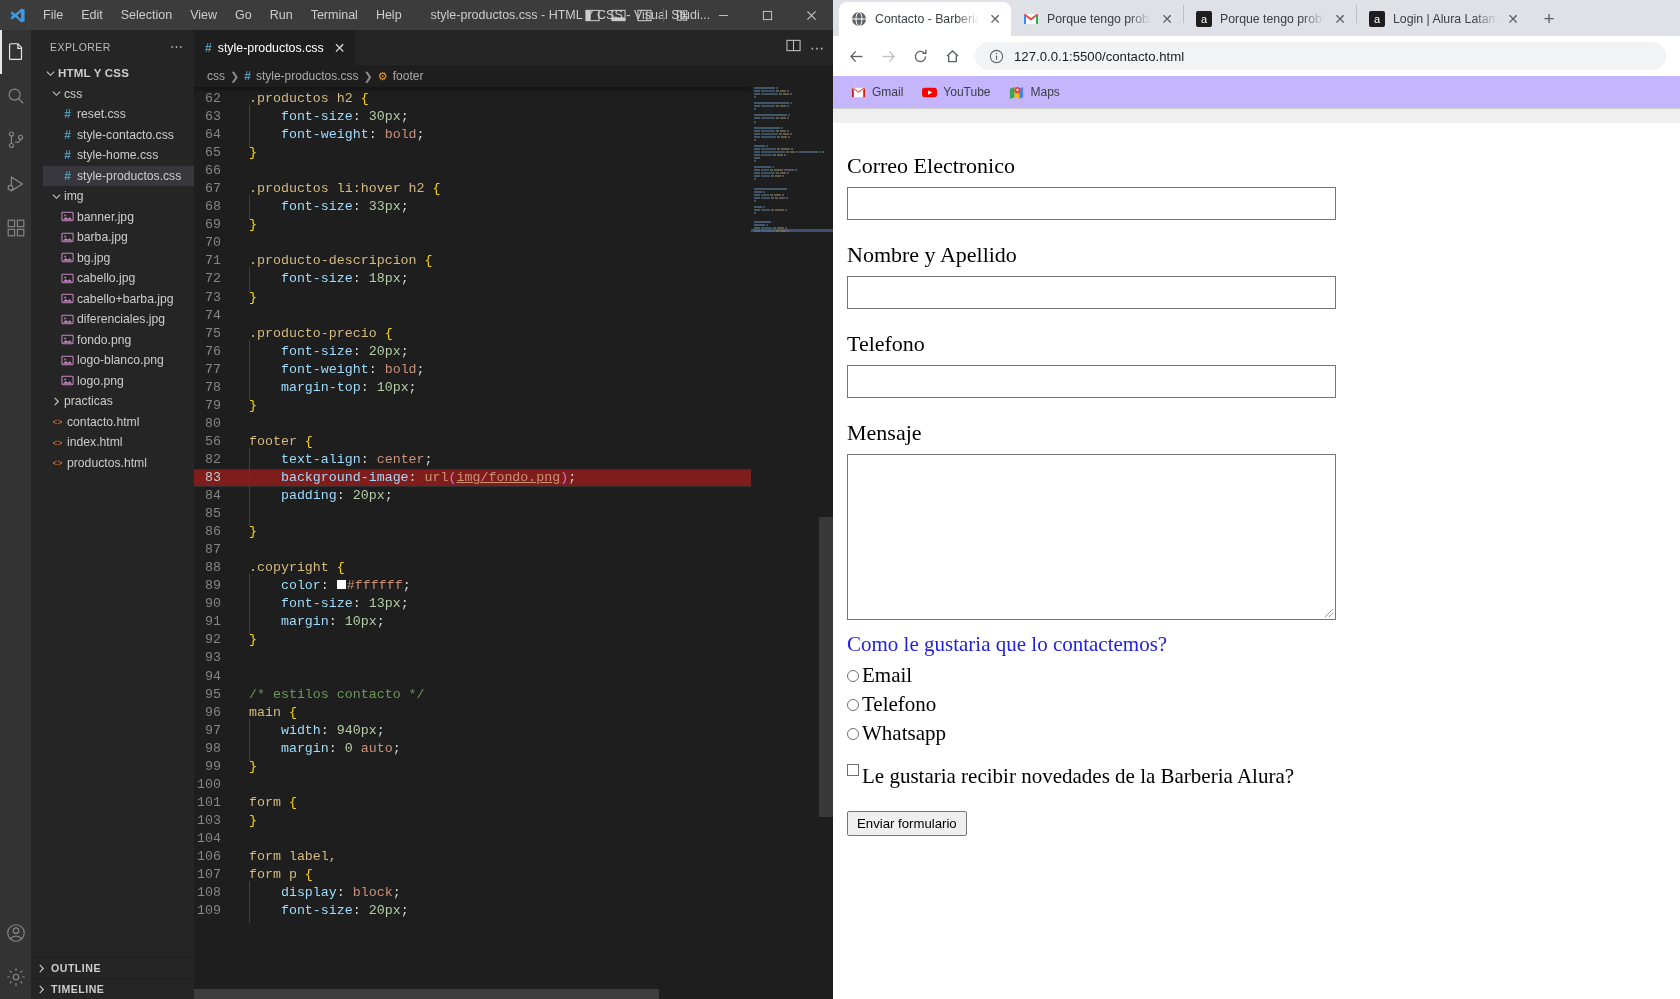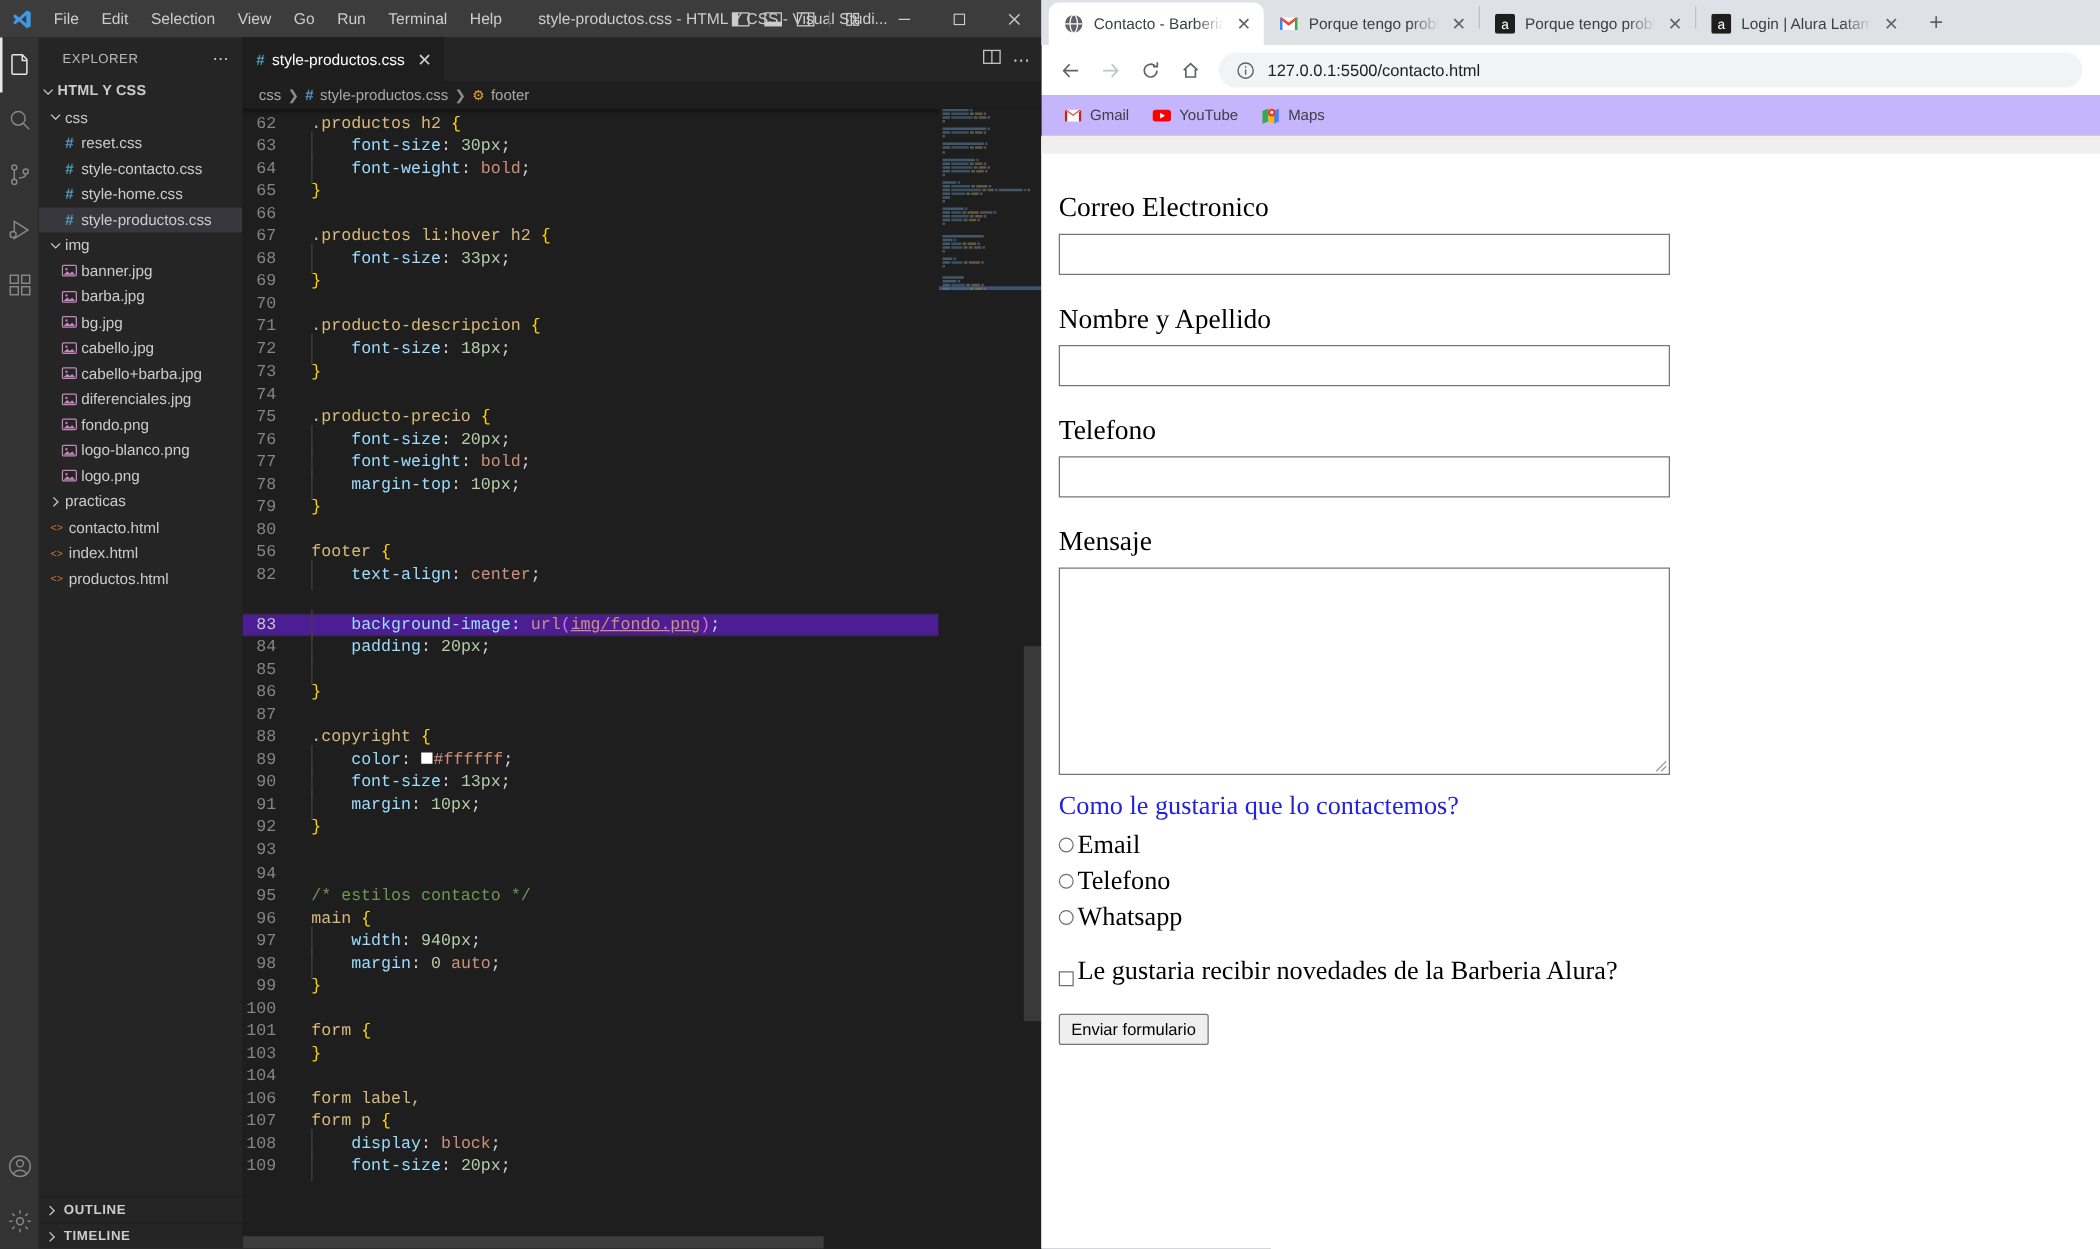--- a/index.html
+++ b/index.html
@@ -58,21 +58,21 @@
   .sidebar {
     width: 163px; background: #252526; color: #cccccc; flex: none;
     display: flex; flex-direction: column; font-size: 11.5px;
   }
   .sb-header {
     height: 33px; display: flex; align-items: center; justify-content: space-between;
     padding: 0 10px 0 19px; font-size: 10.5px; letter-spacing: .45px; color: #bbbbbb;
     flex: none;
   }
   .sb-dots { letter-spacing: 1px; font-size: 13px; color: #cccccc; }
-  .sb-tree { flex: 1; overflow: hidden; }
+  .sb-tree { flex: 1; overflow: hidden; margin-left: 12px; }
   .tree-row {
     height: 20.5px; display: flex; align-items: center; color: #cccccc;
     font-size: 12.2px; white-space: nowrap; padding-right: 4px;
   }
   .tree-row.selected { background: #37373d; }
   .tw-chev { width: 14px; display: flex; align-items: center; justify-content: center; color: #cccccc; flex: none; }
   .tw-chev svg { width: 9px; height: 9px; }
   .tw-icon { width: 17px; display: flex; align-items: center; justify-content: center; flex: none; }
   .tw-icon svg { width: 13px; height: 13px; }
   .tw-hash { color: #519aba; font-size: 12px; font-weight: bold; }
@@ -109,21 +109,21 @@
   .bc-sym { color: #ee9d28; font-size: 11px; }
 
   .code-wrap { flex: 1; display: flex; position: relative; min-height: 0; overflow: hidden; background: #1e1e1e; }
   .code-scroll { flex: 1; position: relative; overflow: hidden; }
   .code-lines {
     font-family: "Liberation Mono", "DejaVu Sans Mono", monospace;
     font-size: 13.3px; line-height: 18.05px; color: #d4d4d4;
     padding-top: 3px;
   }
   .cline { height: 18.05px; display: flex; align-items: center; white-space: pre; }
-  .cline.hl { background: #4c1d95; margin-top: 22px; }
+  .cline.hl { background: #7f1d1d; }
   .cline.hl-border { box-shadow: inset 0 1px 0 #303030, inset 0 -1px 0 #303030; }
   .lnum {
     width: 52px; flex: none; text-align: right; padding-right: 25px;
     color: #858585; font-size: 13.3px;
   }
   .lnum.cur { color: #c6c6c6; }
   .ctext { padding-left: 3px; position: relative; }
   .ind { position: relative; display: inline-block; }
   .ind::before {
     content:''; position:absolute; left: 0px; top: -3px; bottom: -3px; width: 1px; background: #404040;
@@ -218,21 +218,21 @@
   .fld-textarea {
     display: block; width: 489px; height: 166px; border: 1px solid #767676; background: #fff;
     margin-bottom: 12px; position: relative;
   }
   .resize-grip { position: absolute; right: 1px; bottom: 1px; width: 13px; height: 13px; }
   .q-label { font-size: 21px; color: #2222dd; margin-bottom: 5px; }
   .radio-row { display: flex; align-items: center; gap: 3px; font-size: 21px; line-height: 1.33; margin-bottom: 1px; }
   .radio-mark {
     width: 12px; height: 12px; border: 1px solid #707070; border-radius: 50%; background: #fff; flex: none;
   }
-  .check-row { display: flex; align-items: flex-end; gap: 3px; font-size: 21px; margin-top: 16px; }
+  .check-row { display: flex; align-items: flex-start; gap: 3px; font-size: 21px; margin-top: 16px; }
   .check-mark { width: 12px; height: 12px; border: 1px solid #707070; background: #fff; flex: none; }
   .submit-btn {
     margin-top: 22px; font-family: "Liberation Sans", sans-serif; font-size: 13.2px;
     padding: 4px 9px; background: #efefef; border: 1px solid #767676; color: #000;
     border-radius: 2px;
   }
 </style>
 </head>
 <body>
 

